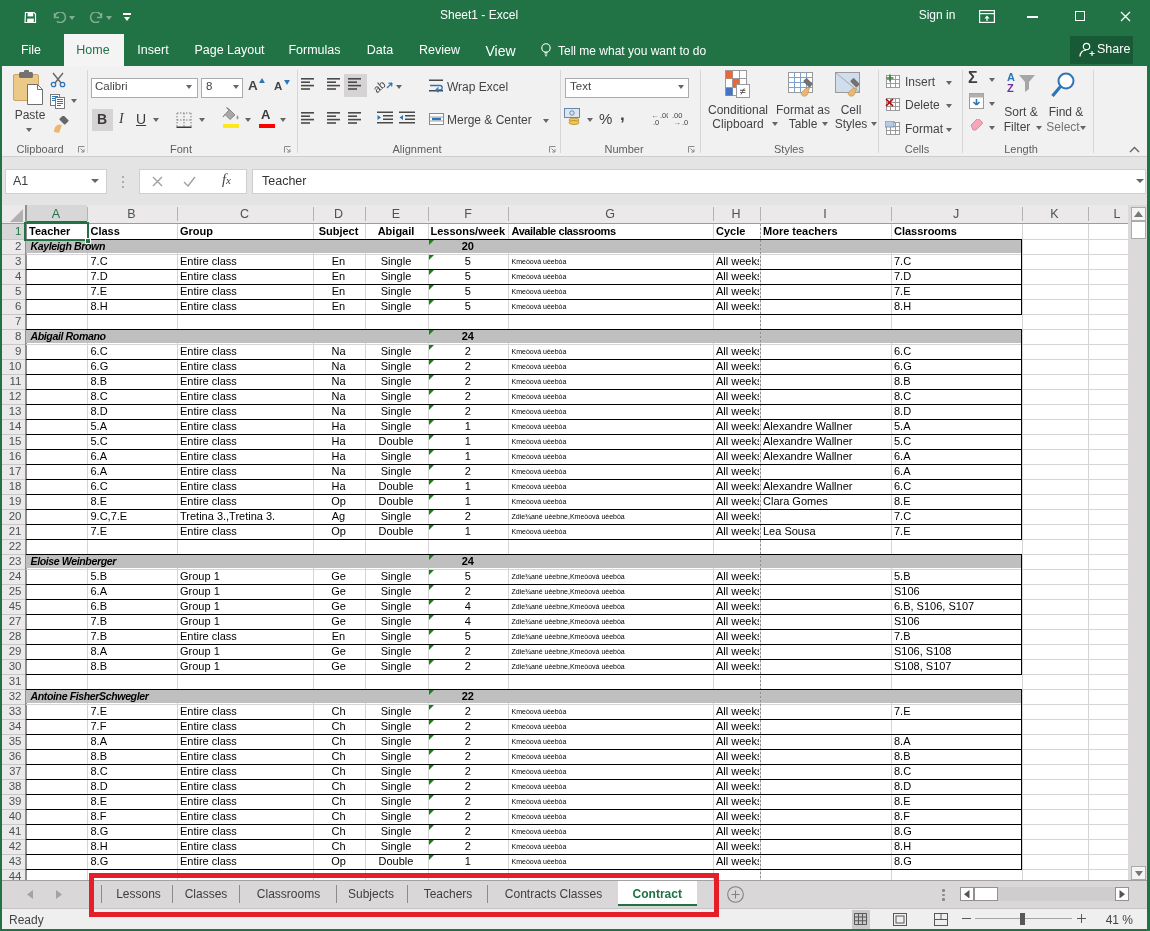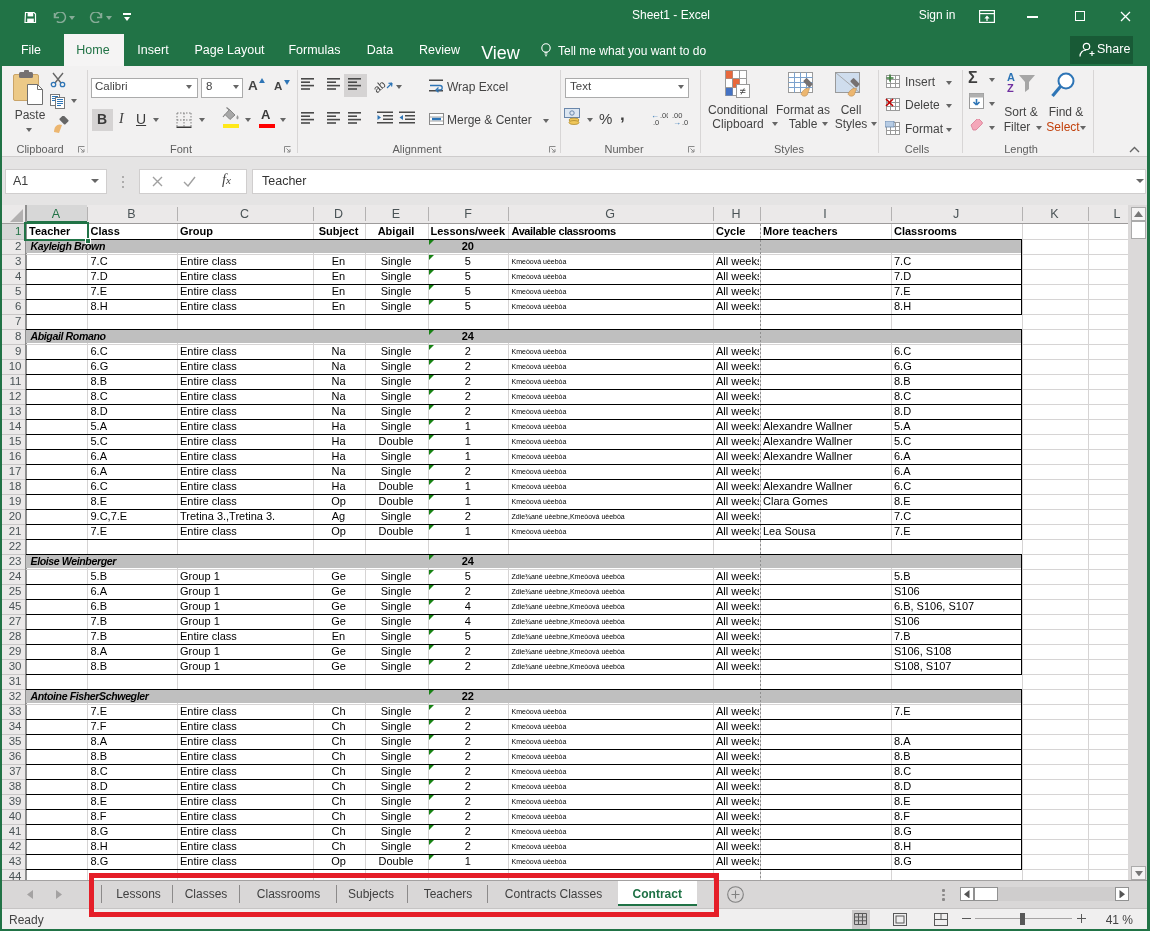--- a/index.html
+++ b/index.html
@@ -16,21 +16,21 @@
     <path d="M2.8 5.2 a5.3 5.3 0 1 1 2 4.2" fill="none" stroke="#86ab97" stroke-width="1.5"></path>
   </svg>
 <div style="left:69px;top:16px;width:0;height:0;border-left:3px solid transparent;border-right:3px solid transparent;border-top:4px solid #86ab97;"></div>
 <svg style="position:absolute;left:89px;top:12px" width="15" height="11" viewBox="0 0 15 11">
     <path d="M12.5 1 v4.5 h-4.5" fill="none" stroke="#86ab97" stroke-width="1.5"></path>
     <path d="M12.2 5.2 a5.3 5.3 0 1 0 -2 4.2" fill="none" stroke="#86ab97" stroke-width="1.5"></path>
   </svg>
 <div style="left:106px;top:16px;width:0;height:0;border-left:3px solid transparent;border-right:3px solid transparent;border-top:4px solid #86ab97;"></div>
 <div style="left:123px;top:13px;width:8px;height:1.5px;background:#fff;"></div>
 <div style="left:124px;top:17px;width:0;height:0;border-left:3.5px solid transparent;border-right:3.5px solid transparent;border-top:4px solid #fff;"></div>
-<div class="t" style="left:440px;top:8px;width:270px;text-align:right;font-size:12px;color:#fff;">Sheet1 - Excel</div>
+<div class="t" style="left:440px;top:8px;width:270px;text-align:left;font-size:12px;color:#fff;">Sheet1 - Excel</div>
 <div class="t" style="left:900px;top:8px;width:74px;text-align:center;font-size:12px;color:#fff;">Sign in</div>
 <svg style="position:absolute;left:979px;top:10px" width="16" height="13" viewBox="0 0 16 13">
     <rect x="0.6" y="0.6" width="14.8" height="11.8" fill="none" stroke="#fff" stroke-width="1.2"></rect>
     <line x1="0.6" y1="3.6" x2="15.4" y2="3.6" stroke="#fff" stroke-width="1.2"></line>
     <path d="M8 5.5 l2.6 3 h-5.2 z" fill="#fff"></path>
     <line x1="8" y1="7.5" x2="8" y2="11" stroke="#fff" stroke-width="1.2"></line>
   </svg>
 <div style="left:1027px;top:16px;width:11px;height:1.5px;background:#fff;"></div>
 <div style="left:1075px;top:11px;width:10px;height:10px;border:1.2px solid #fff;"></div>
 <svg style="position:absolute;left:1120px;top:11px" width="11" height="11" viewBox="0 0 11 11">
@@ -38,21 +38,21 @@
   </svg>
 <div style="left:0;top:34px;width:1150px;height:32px;background:#217346;"></div>
 <div style="left:63.5px;top:34px;width:60px;height:32px;background:#f5f4f4;"></div>
 <div class="t" style="left:-24px;top:43px;width:110px;text-align:center;font-size:12.5px;color:#fff;">File</div>
 <div class="t" style="left:38px;top:43px;width:110px;text-align:center;font-size:12.5px;color:#217346;">Home</div>
 <div class="t" style="left:98px;top:43px;width:110px;text-align:center;font-size:12.5px;color:#fff;">Insert</div>
 <div class="t" style="left:174.5px;top:43px;width:110px;text-align:center;font-size:12.5px;color:#fff;">Page Layout</div>
 <div class="t" style="left:259.5px;top:43px;width:110px;text-align:center;font-size:12.5px;color:#fff;">Formulas</div>
 <div class="t" style="left:325px;top:43px;width:110px;text-align:center;font-size:12.5px;color:#fff;">Data</div>
 <div class="t" style="left:384.5px;top:43px;width:110px;text-align:center;font-size:12.5px;color:#fff;">Review</div>
-<div class="t" style="left:445.5px;top:43px;width:110px;text-align:center;font-size:18px;color:#fff;">View</div>
+<div class="t" style="left:445.5px;top:43px;width:110px;text-align:center;font-size:14px;color:#fff;">View</div>
 <svg style="position:absolute;left:540px;top:43px" width="12" height="15" viewBox="0 0 12 15">
     <circle cx="6" cy="5" r="4.2" fill="none" stroke="#fff" stroke-width="1.1"></circle>
     <path d="M4.3 9.3 h3.4 M4.6 11 h2.8 M5.1 12.7 h1.8" stroke="#fff" stroke-width="1.1" fill="none"></path>
   </svg>
 <div class="t" style="left:558px;top:44px;font-size:12px;color:#fff;">Tell me what you want to do</div>
 <div style="left:1070px;top:35.5px;width:63px;height:28.5px;background:#185a36;"></div>
 <svg style="position:absolute;left:1078px;top:41px" width="17" height="17" viewBox="0 0 17 17">
     <circle cx="8.5" cy="5.5" r="3.2" fill="none" stroke="#fff" stroke-width="1.2"></circle>
     <path d="M2 15.5 c0-4 3-6.5 6-6.2" fill="none" stroke="#fff" stroke-width="1.2"></path>
     <path d="M11.5 12.5 h5 M14 10 v5" stroke="#fff" stroke-width="1.2"></path>
@@ -309,21 +309,21 @@
     <path d="M1 1 h16 l-6 7 v7 l-4 3 v-10 z" fill="#a6a6a6"></path>
   </svg>
 <div class="t" style="left:985px;top:105px;width:72px;text-align:center;font-size:12px;color:#444;">Sort &amp;</div>
 <div class="t" style="left:985px;top:120px;width:64px;text-align:center;font-size:12px;color:#444;">Filter</div>
 <div style="left:1036px;top:126px;width:0;height:0;border-left:3.5px solid transparent;border-right:3.5px solid transparent;border-top:4px solid #666;"></div>
 <svg style="position:absolute;left:1049px;top:71px" width="30" height="30" viewBox="0 0 30 30">
     <circle cx="17" cy="10" r="7.5" fill="#fff" stroke="#2e75b6" stroke-width="2"></circle>
     <path d="M11.5 15.5 L3.5 25" stroke="#2e75b6" stroke-width="3.2"></path>
   </svg>
 <div class="t" style="left:1030px;top:105px;width:72px;text-align:center;font-size:12px;color:#444;">Find &amp;</div>
-<div class="t" style="left:1030px;top:120px;width:66px;text-align:center;font-size:12px;color:#c2410c;">Select</div>
+<div class="t" style="left:1030px;top:120px;width:66px;text-align:center;font-size:12px;color:#737373;">Select</div>
 <div style="left:1080px;top:126px;width:0;height:0;border-left:3.5px solid transparent;border-right:3.5px solid transparent;border-top:4px solid #666;"></div>
 <svg style="position:absolute;left:1129px;top:146px" width="11" height="7" viewBox="0 0 11 7">
     <path d="M1 6 L5.5 1.5 L10 6" fill="none" stroke="#666" stroke-width="1.4"></path>
   </svg>
 <div style="left:0;top:157px;width:1150px;height:47.5px;background:#e5e4e4;"></div>
 <div style="left:5px;top:169px;width:102px;height:24.5px;background:#fff;border:1px solid #d0cece;"></div>
 <div class="t" style="left:13px;top:174px;font-size:12.5px;color:#3c3c3c;">A1</div>
 <div style="left:91px;top:179px;width:0;height:0;border-left:4px solid transparent;border-right:4px solid transparent;border-top:4.5px solid #666;"></div>
 <div style="left:121.5px;top:176px;width:2px;height:2px;background:#9a9a9a;border-radius:1px;"></div>
 <div style="left:121.5px;top:181px;width:2px;height:2px;background:#9a9a9a;border-radius:1px;"></div>

